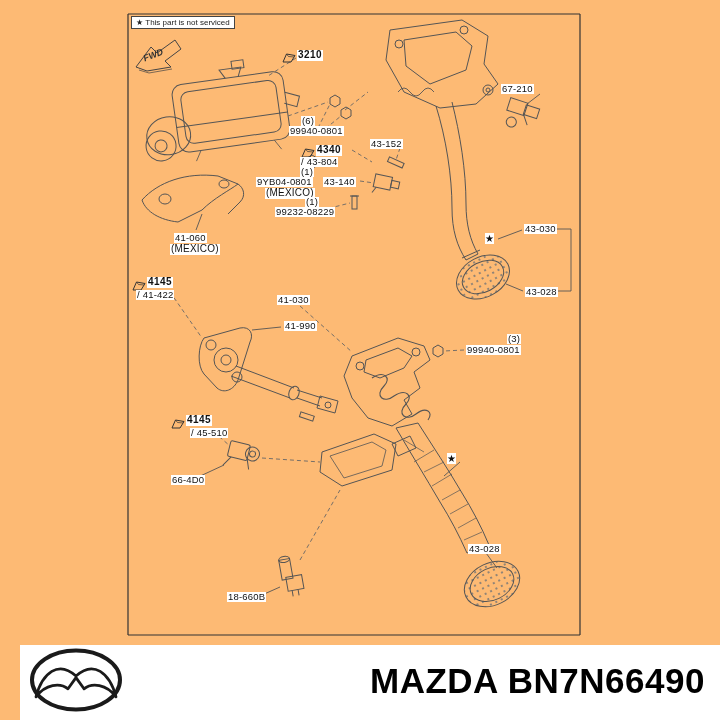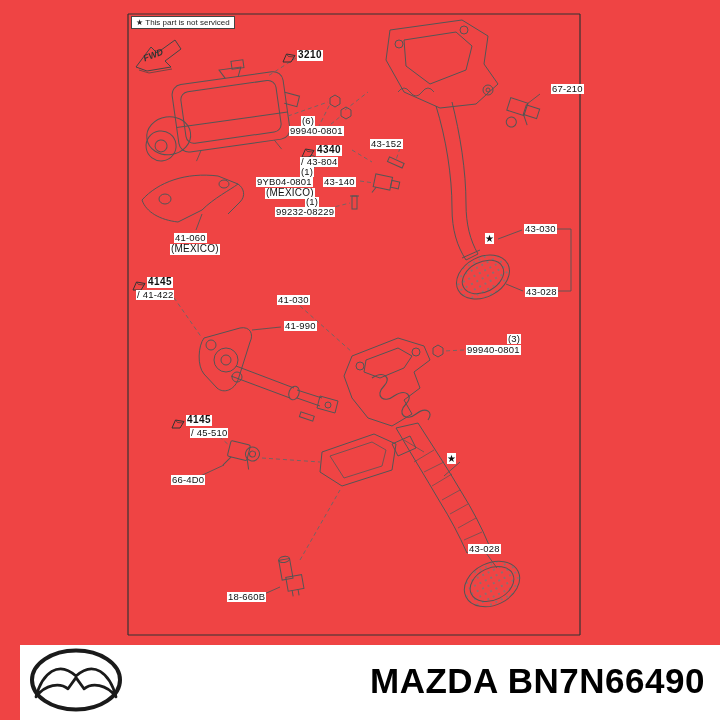--- a/index.html
+++ b/index.html
@@ -1,18 +1,18 @@
 <!DOCTYPE html>
 <html><head>
 <meta charset="utf-8">
 <style>
   * { margin:0; padding:0; box-sizing:border-box; }
   html,body { width:720px; height:720px; background:#fff; }
   body { font-family:"Liberation Sans", sans-serif; position:relative; overflow:hidden; }
-  .sheet { position:absolute; inset:0; background:#ef4444; }
+  .sheet { position:absolute; inset:0; background:#fdba74; }
   svg.artwork { position:absolute; left:0; top:0; }
   .lbl { position:absolute; color:#111; font-size:9.5px; white-space:nowrap; letter-spacing:.2px; background:#fff; padding:0 1px; line-height:1.05; }
   .lbl.bold { font-weight:bold; font-size:10px; letter-spacing:.4px; }
   .lbl.small { font-size:10px; }
   .note-box { position:absolute; left:131px; top:16px; border:1px solid #444; font-size:8px; padding:1px 4px; color:#222; background:#fff; white-space:nowrap; }
   .fwd-text { position:absolute; left:143px; top:50px; font-size:9px; font-weight:bold; font-style:italic; transform:rotate(-22deg); color:#333; background:transparent; }
   .star { position:absolute; font-size:10px; color:#111; background:#fff; }
   .clip-icon { position:absolute; width:14px; height:10px; }
   .footer { position:absolute; left:0; top:645px; width:720px; height:75px; background:#fff;margin-left:20px; }
   .logo { position:absolute; left:8px; top:2px; width:96px; height:66px; }
@@ -205,21 +205,21 @@
   <div class="lbl" style="left:370px;top:139px">43-152</div>
   <div class="lbl" style="left:323px;top:177px">43-140</div>
 
   <div class="lbl" style="left:300px;top:167px">(1)</div>
   <div class="lbl" style="left:256px;top:177px">9YB04-0801</div>
   <div class="lbl small" style="left:265px;top:188px">(MEXICO)</div>
 
   <div class="lbl" style="left:305px;top:197px">(1)</div>
   <div class="lbl" style="left:275px;top:207px">99232-08229</div>
 
-  <div class="lbl" style="left:551px;top:84px">67-210</div>
+  <div class="lbl" style="left:501px;top:84px">67-210</div>
   <div class="lbl" style="left:524px;top:224px">43-030</div>
   <div class="lbl" style="left:525px;top:287px">43-028</div>
 
   <div class="lbl" style="left:174px;top:233px">41-060</div>
   <div class="lbl small" style="left:170px;top:244px">(MEXICO)</div>
 
   <svg class="clip-icon" style="left:132px;top:281px" viewBox="0 0 14 10">
       <path d="M1,9 L4.5,1 L13,2.5 L9,9 Z" fill="none" stroke="#333" stroke-width="1"></path>
       <path d="M4.5,1 L6.5,3.5 L12,4" fill="none" stroke="#333" stroke-width="0.7"></path>
     </svg>

